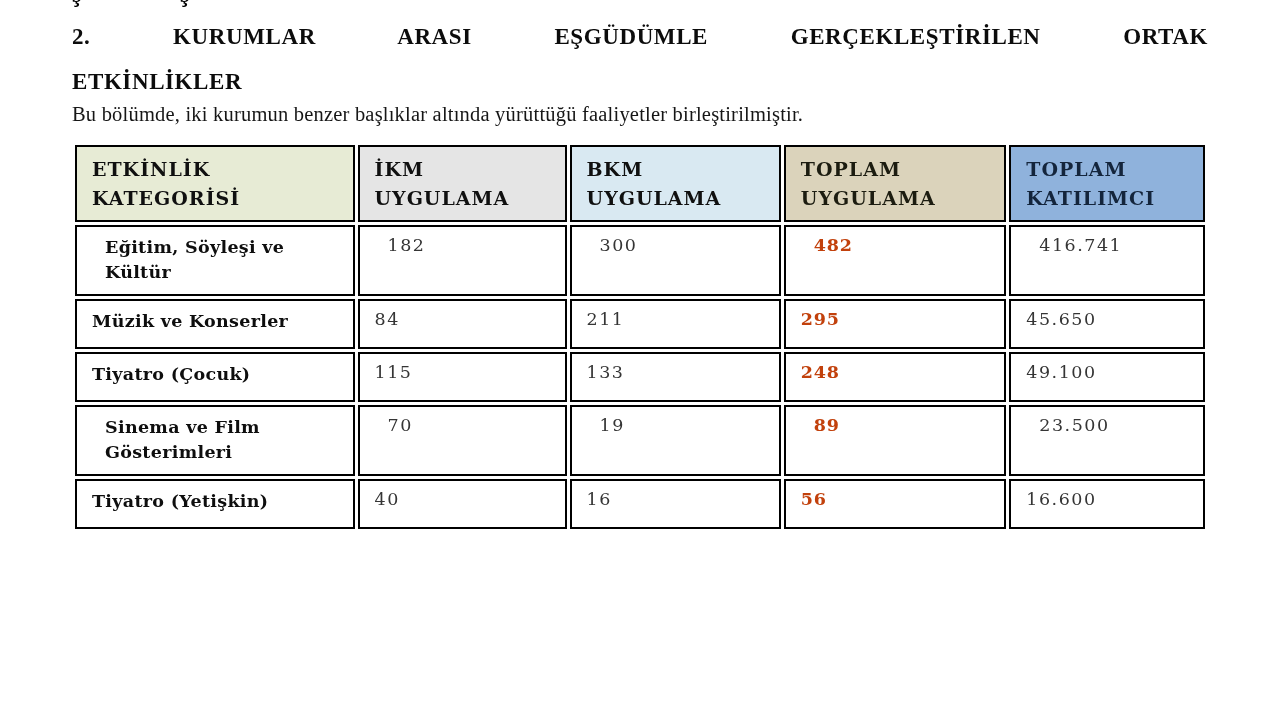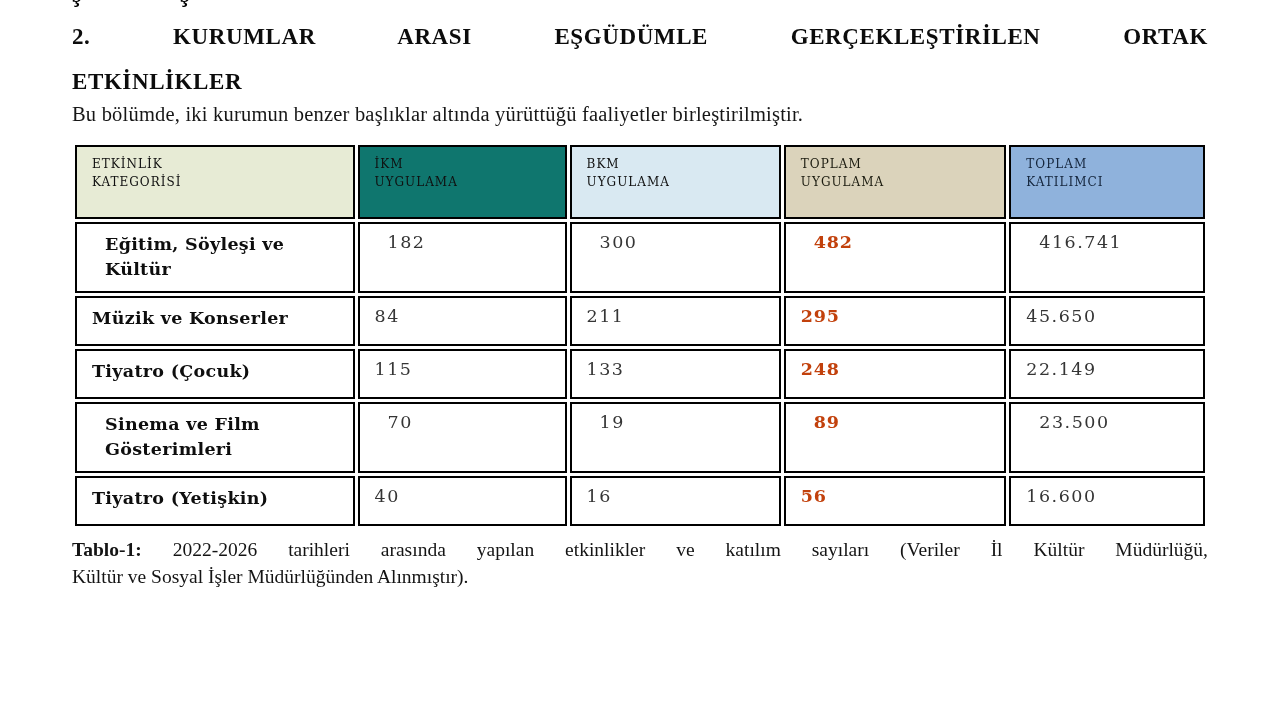--- a/index.html
+++ b/index.html
@@ -60,22 +60,22 @@
   table.events th, table.events td {
     border: 2px solid #000000;
     vertical-align: top;
     text-align: left;
     padding: 8px 10px 8px 15px;
     background: #ffffff;
     overflow: hidden;
   }
   table.events th {
     font-family: "DejaVu Serif", serif;
-    font-weight: normal;
-    font-size: 12px;
+    font-weight: bold;
+    font-size: 19px;
     letter-spacing: 1px;
     line-height: 1.5;
     white-space: pre-line;
     height: 74px;
   }
   td.cat {
     font-family: "DejaVu Serif", serif;
     font-weight: bold;
     font-size: 17.5px;
     letter-spacing: 0.3px;
@@ -141,21 +141,21 @@
         <col style="width:25.0%">
         <col style="width:18.7%">
         <col style="width:18.9%">
         <col style="width:19.9%">
         <col style="width:17.5%">
       </colgroup>
       <thead>
         <tr id="header-row">
             <th style="background: rgb(231, 235, 213); color: rgb(16, 16, 16);">ETKİNLİK
 KATEGORİSİ</th>
-            <th style="background: #0f766e; color: rgb(16, 16, 16);">İKM
+            <th style="background: #e5e5e5; color: rgb(16, 16, 16);">İKM
 UYGULAMA</th>
             <th style="background: rgb(217, 233, 242); color: rgb(16, 16, 16);">BKM
 UYGULAMA</th>
             <th style="background: rgb(219, 211, 187); color: rgb(28, 28, 16);">TOPLAM
 UYGULAMA</th>
             <th style="background: rgb(143, 178, 220); color: rgb(20, 37, 60);">TOPLAM
 KATILIMCI</th>
           </tr>
       </thead>
       <tbody id="table-body">
@@ -172,39 +172,35 @@
             <td class="num">84</td>
             <td class="num">211</td>
             <td class="num strong">295</td>
             <td class="num">45.650</td>
           </tr>
           <tr class="row-short">
             <td class="cat">Tiyatro (Çocuk)</td>
             <td class="num">115</td>
             <td class="num">133</td>
             <td class="num strong">248</td>
-            <td class="num">22.149</td>
+            <td class="num">49.100</td>
           </tr>
           <tr class="row-tall">
             <td class="cat">Sinema ve Film
 Gösterimleri</td>
             <td class="num">70</td>
             <td class="num">19</td>
             <td class="num strong">89</td>
             <td class="num">23.500</td>
           </tr>
           <tr class="row-short">
             <td class="cat">Tiyatro (Yetişkin)</td>
             <td class="num">40</td>
             <td class="num">16</td>
             <td class="num strong">56</td>
             <td class="num">16.600</td>
           </tr>
         </tbody>
     </table>
 
-    <div class="caption">
-      <div class="caption-line1"><span class="caption-label">Tablo-1:</span> <span>2022-2026 tarihleri arasında yapılan etkinlikler ve katılım sayıları (Veriler İl Kültür Müdürlüğü,</span></div>
-      <div class="caption-line2">Kültür ve Sosyal İşler Müdürlüğünden Alınmıştır).</div>
-    </div>
 
   </div>
 </div>
 
 </body></html>

